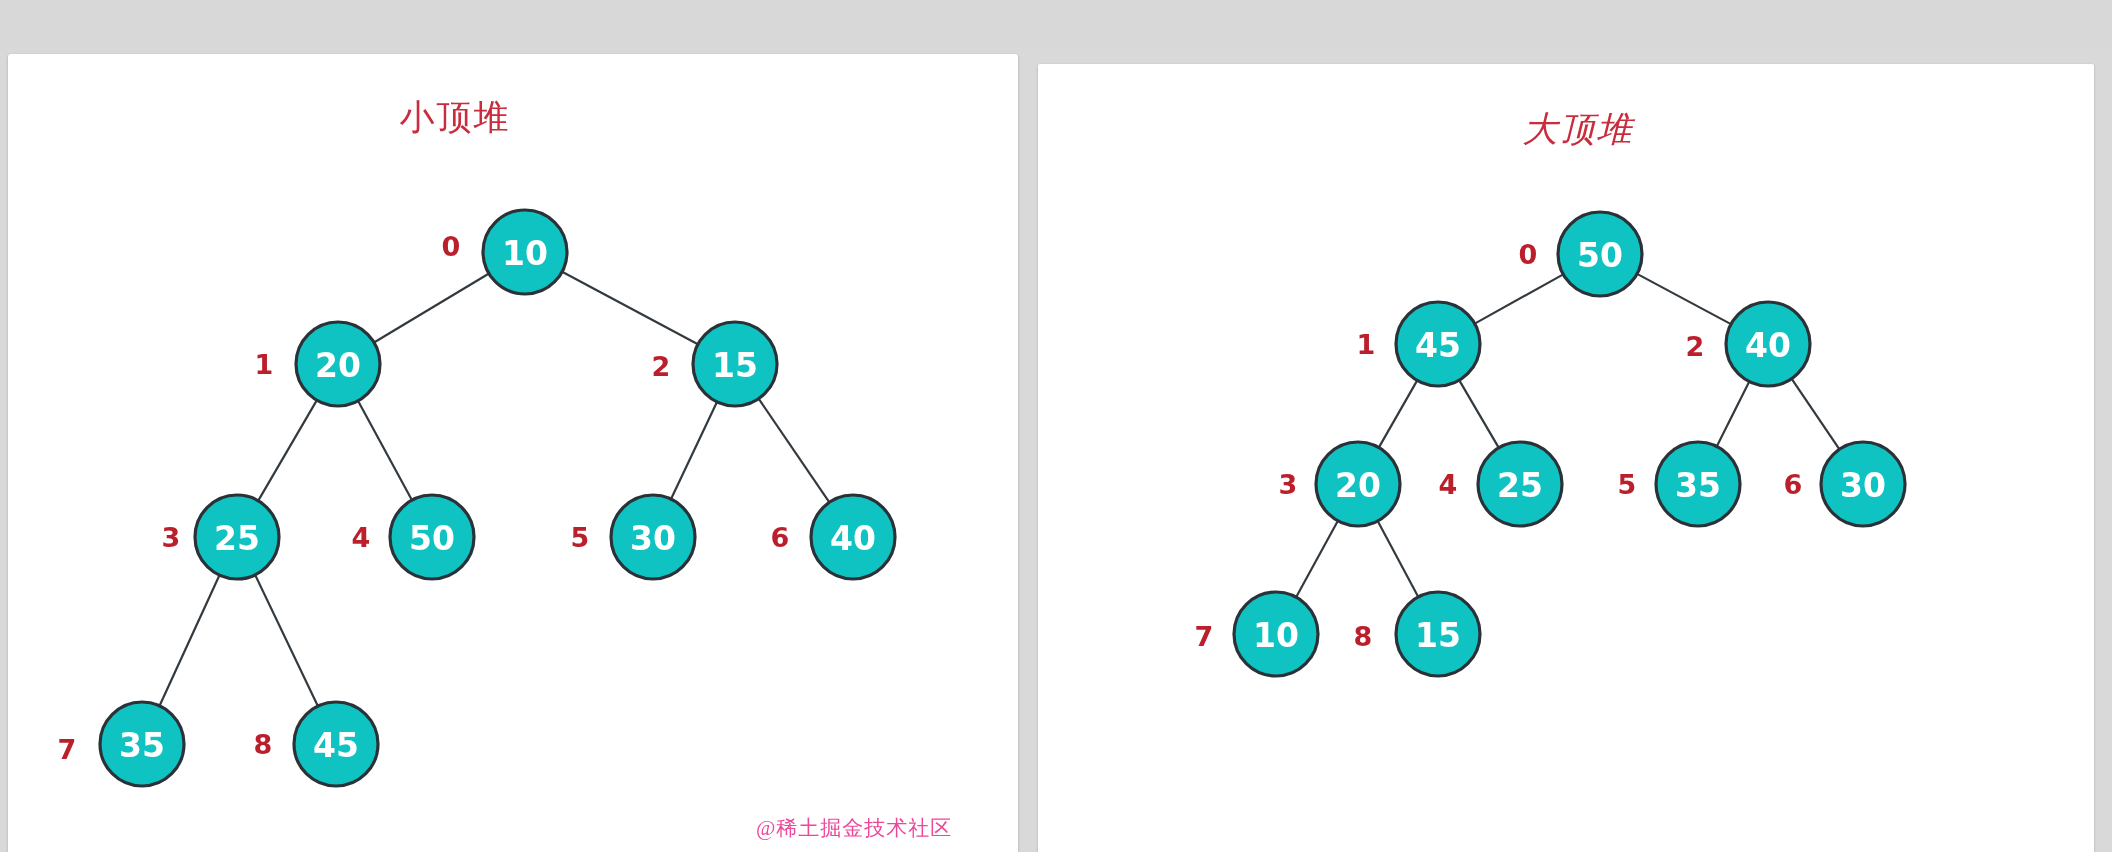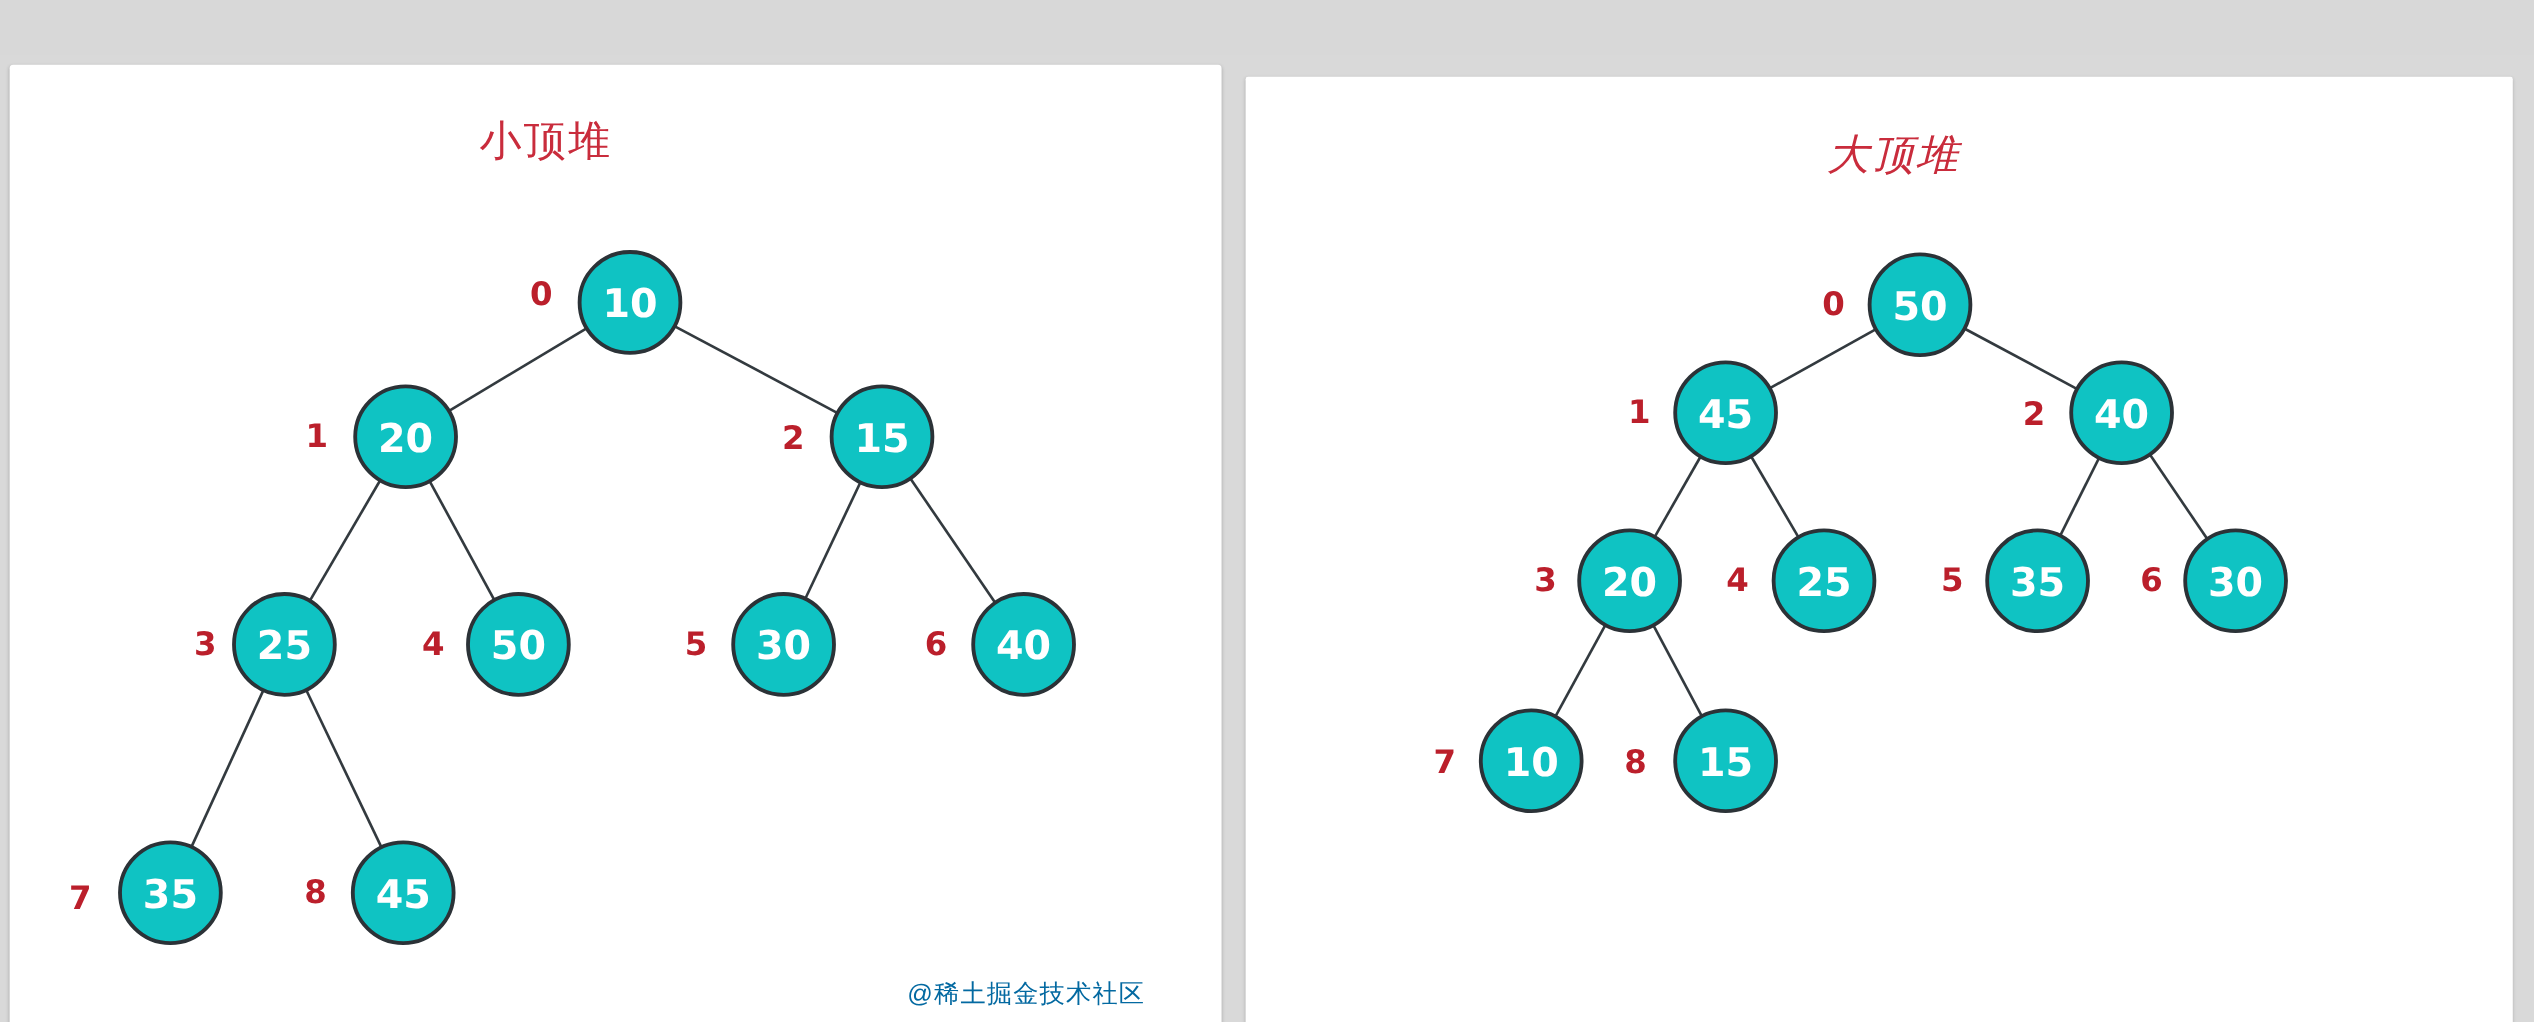--- a/index.html
+++ b/index.html
@@ -85,24 +85,24 @@
   .node-index {
     fill: #bb1f2b;
     font-family: "DejaVu Sans", "Liberation Sans", sans-serif;
     font-size: 27px;
     font-weight: bold;
     text-anchor: middle;
     dominant-baseline: central;
   }
   .watermark {
     position: absolute;
-    color: #0369a1;
+    color: #ec4899;
     font-size: 21px;
     letter-spacing: 1px;
-    font-family: Liberation Sans, sans-serif;
+    font-family: Liberation Serif, serif;
     white-space: nowrap;
   }
   #watermark-left { left: 748px; top: 760px; }
 </style>
 </head>
 <body>
 
 <div id="root">
 
   <div class="panel" id="panel-left">

